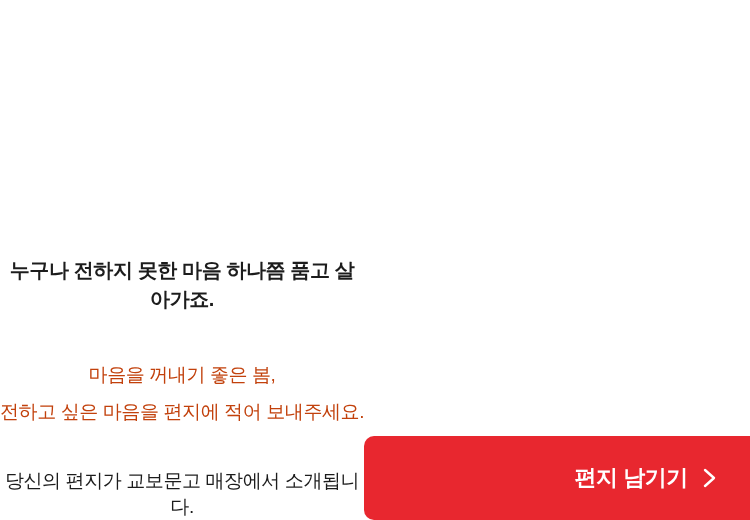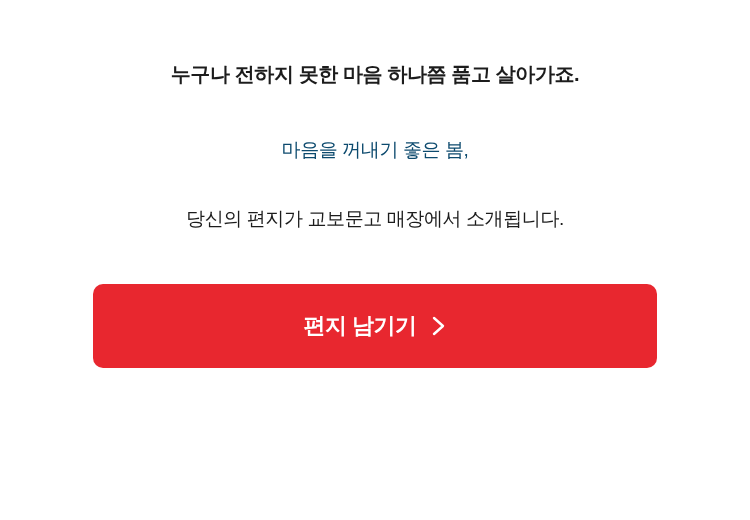--- a/index.html
+++ b/index.html
@@ -12,41 +12,40 @@
     background: #ffffff;
     font-family: "Liberation Sans", sans-serif;
     color: #1a1a1a;
     overflow: hidden;
   }
   .page {
     width: 750px;
     height: 520px;
     box-sizing: border-box;
     display: flex;
-    flex-direction: column;
     align-items: flex-end;
   }
   .copy-block {
     width: 100%;
     text-align: center;
   }
   .headline {
     margin-top: 60px;
     font-size: 20px;
     font-weight: 700;
     letter-spacing: -0.4px;
     color: #1c1c1c;
     line-height: 1.45;
   }
   .body-lines {
     margin-top: 42px;
     font-size: 19px;
     font-weight: 400;
     letter-spacing: -0.4px;
-    color: #0c4a6e;
+    color: #c2410c;
     line-height: 1.95;
   }
   .body-lines div {
     white-space: nowrap;
   }
   .emphasis {
     margin-top: 38px;
     font-size: 19px;
     font-weight: 400;
     letter-spacing: -0.4px;
@@ -94,20 +93,21 @@
 <body>
 
 <div class="page">
 
   <div class="copy-block">
 
     <div class="headline">누구나 전하지 못한 마음 하나쯤 품고 살아가죠.</div>
 
     <div class="body-lines">
       <div>마음을 꺼내기 좋은 봄,</div>
+      <div>전하고 싶은 마음을 편지에 적어 보내주세요.</div>
     </div>
 
     <div class="emphasis">당신의 편지가 교보문고 매장에서 소개됩니다.</div>
 
   </div>
 
   <div class="cta-wrap">
     <button class="cta-button" style="background: rgb(232, 39, 47); color: rgb(255, 255, 255);">
       <span class="cta-label">편지 남기기</span>
       <span class="chevron-icon">

